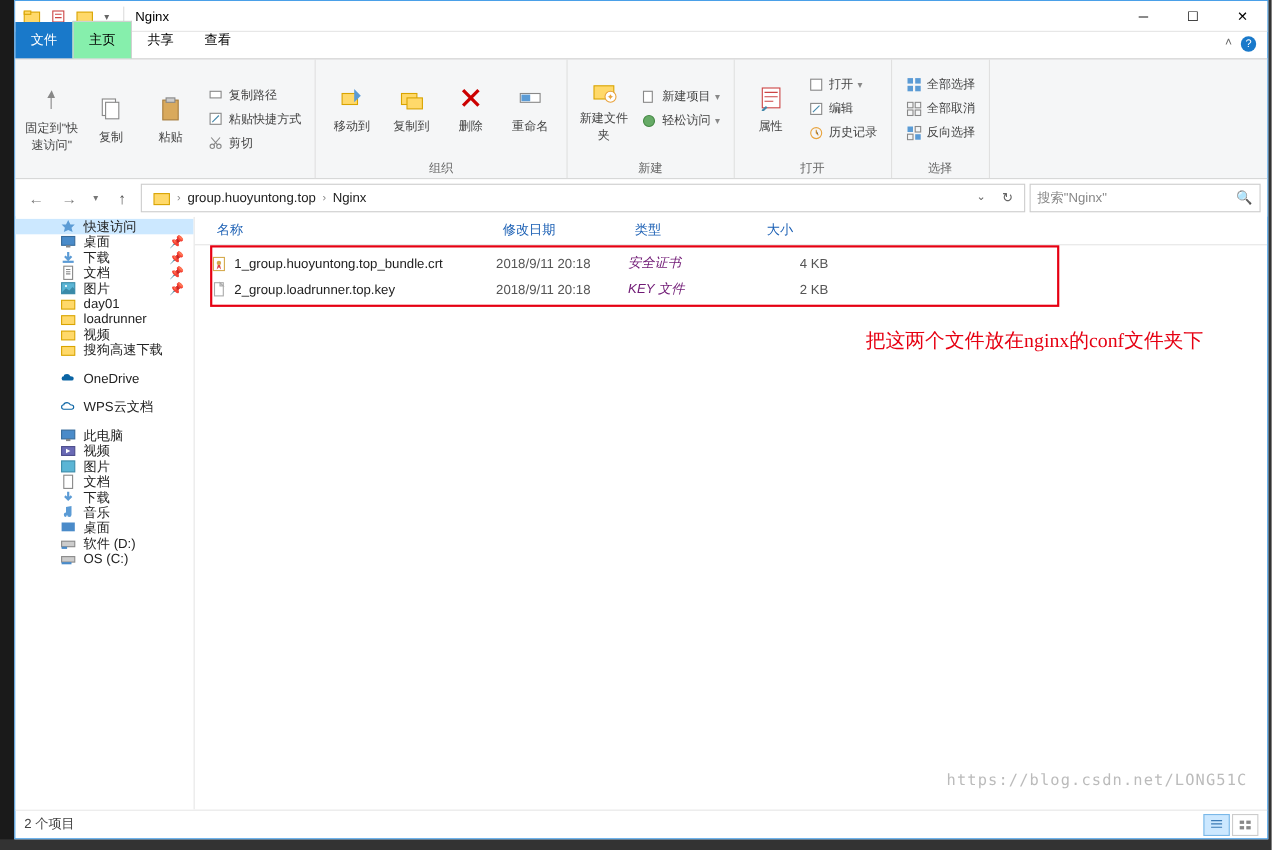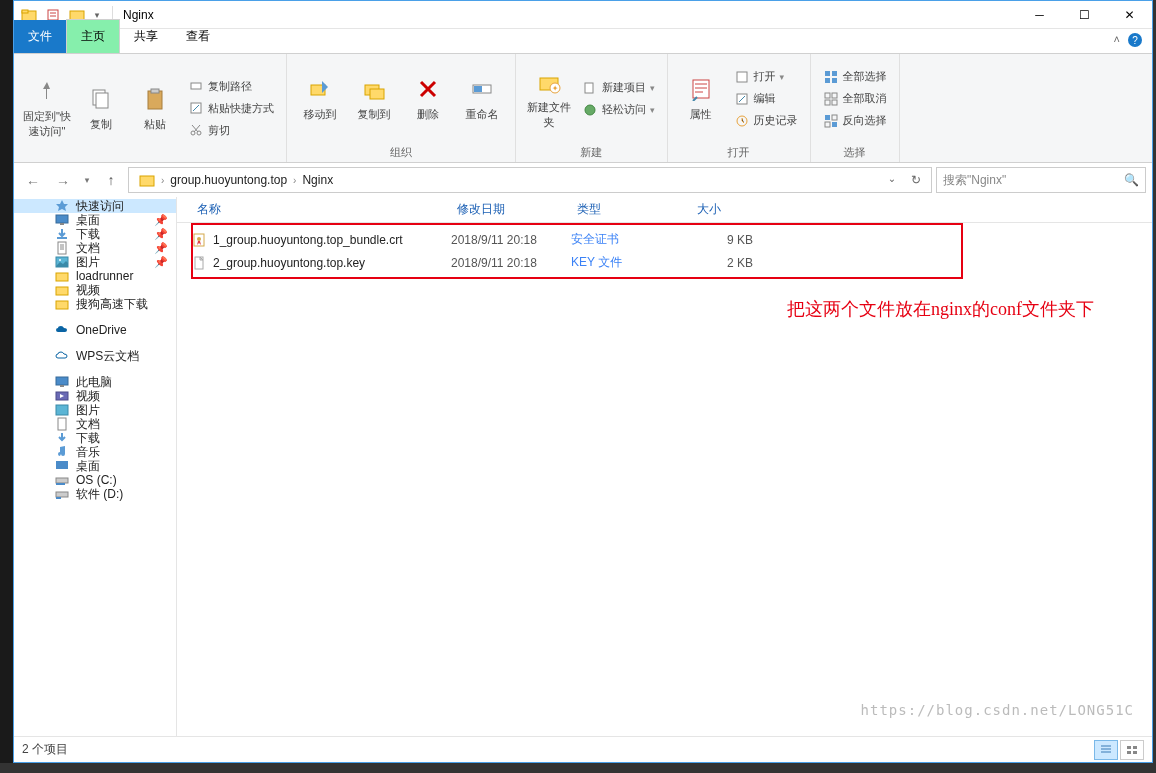--- a/index.html
+++ b/index.html
@@ -49,21 +49,21 @@
 .col-name { width: 260px; }
 .col-date { width: 120px; }
 .col-type { width: 120px; }
 .col-size { width: 80px; text-align: left; }
 .filelist { padding-left: 14px; position: relative; }
 .highlight-box { position: absolute; left: 14px; top: 0; width: 772px; height: 56px; border: 2px solid #e60012; pointer-events: none; }
 .file-row { height: 23px; display: flex; align-items: center; font-size: 12px; color: #222; }
 .file-row .ico { width: 16px; height: 16px; margin-right: 6px; display: flex; align-items: center; justify-content: center; }
 .file-row .name { width: 238px; }
 .file-row .date { width: 120px; color: #555; }
-.file-row .type { width: 120px; color: #3b82f6; }
+.file-row .type { width: 120px; color: #701a75; font-style: italic; }
 .file-row .size { width: 80px; color: #555; text-align: right; padding-right: 18px; }
 .annotation { position: absolute; left: 610px; top: 100px; color: #e60012; font-size: 18px; font-family: "SimSun", serif; }
 .watermark { position: absolute; right: 18px; bottom: 18px; font-size: 14px; color: rgba(120,120,120,0.5); font-family: monospace; letter-spacing: 1px; }
 .statusbar { height: 26px; border-top: 1px solid #e5e5e5; display: flex; align-items: center; font-size: 12px; color: #444; padding: 0 8px; }
 .statusbar .views { margin-left: auto; display: flex; gap: 2px; }
 .statusbar .views .vbtn { width: 24px; height: 20px; border: 1px solid #ccc; display: flex; align-items: center; justify-content: center; font-size: 10px; }
 .statusbar .views .vbtn.active { background: #cce8ff; border-color: #7ab8e8; }
 .left-strip { position: absolute; left: 0; top: 0; width: 13px; height: 763px; background: #1a1a1a; }
 svg { display: block; }
 </style>
@@ -415,20 +415,28 @@
           </div>
           <span>图片</span>
           <span class="pin">📌</span>
         </div>
       <div class="item l2">
           <div class="ico">
             <svg width="14" height="14">
               <rect x="1" y="4" width="12" height="8" fill="#ffd96a" stroke="#d9a400"></rect>
             </svg>
           </div>
+          <span>day01</span>
+        </div>
+      <div class="item l2">
+          <div class="ico">
+            <svg width="14" height="14">
+              <rect x="1" y="4" width="12" height="8" fill="#ffd96a" stroke="#d9a400"></rect>
+            </svg>
+          </div>
           <span>loadrunner</span>
         </div>
       <div class="item l2">
           <div class="ico">
             <svg width="14" height="14">
               <rect x="1" y="4" width="12" height="8" fill="#ffd96a" stroke="#d9a400"></rect>
             </svg>
           </div>
           <span>视频</span>
         </div>
@@ -514,33 +522,33 @@
             <svg width="14" height="14">
               <rect x="1" y="2" width="12" height="8" fill="#4a8bc9"></rect>
             </svg>
           </div>
           <span>桌面</span>
         </div>
       <div class="item l2">
           <div class="ico">
             <svg width="14" height="14">
               <rect x="1" y="5" width="12" height="5" fill="#ccc" stroke="#888"></rect>
+              <rect x="1" y="10" width="5" height="2" fill="#4a8bc9"></rect>
+            </svg>
+          </div>
+          <span>软件 (D:)</span>
+        </div>
+      <div class="item l2">
+          <div class="ico">
+            <svg width="14" height="14">
+              <rect x="1" y="5" width="12" height="5" fill="#ccc" stroke="#888"></rect>
               <rect x="1" y="10" width="9" height="2" fill="#4a8bc9"></rect>
             </svg>
           </div>
           <span>OS (C:)</span>
-        </div>
-      <div class="item l2">
-          <div class="ico">
-            <svg width="14" height="14">
-              <rect x="1" y="5" width="12" height="5" fill="#ccc" stroke="#888"></rect>
-              <rect x="1" y="10" width="5" height="2" fill="#4a8bc9"></rect>
-            </svg>
-          </div>
-          <span>软件 (D:)</span>
         </div>
     </div>
 
     <div class="content">
       <div class="col-headers">
         <div class="col-h col-name">名称</div>
         <div class="col-h col-date">修改日期</div>
         <div class="col-h col-type">类型</div>
         <div class="col-h col-size">大小</div>
       </div>
@@ -551,30 +559,30 @@
           <div class="ico">
               <svg width="14" height="14">
                 <rect x="2" y="1" width="10" height="12" fill="#fff" stroke="#d4a84a"></rect>
                 <circle cx="7" cy="6" r="2" fill="#d4a84a"></circle>
                 <path d="M6 8 L5 12 L7 10 L9 12 L8 8" fill="#d44"></path>
               </svg>
             </div>
           <div class="name">1_group.huoyuntong.top_bundle.crt</div>
           <div class="date">2018/9/11 20:18</div>
           <div class="type">安全证书</div>
-          <div class="size">9 KB</div>
+          <div class="size">4 KB</div>
         </div>
         <div class="file-row">
           <div class="ico">
               <svg width="14" height="14">
                 <rect x="3" y="1" width="8" height="12" fill="#fff" stroke="#aaa"></rect>
                 <path d="M8 1 L11 4 L8 4 Z" fill="#ddd" stroke="#aaa"></path>
               </svg>
             </div>
-          <div class="name">2_group.huoyuntong.top.key</div>
+          <div class="name">2_group.loadrunner.top.key</div>
           <div class="date">2018/9/11 20:18</div>
           <div class="type">KEY 文件</div>
           <div class="size">2 KB</div>
         </div>
       </div>
       <div class="annotation">把这两个文件放在nginx的conf文件夹下</div>
       <div class="watermark">https://blog.csdn.net/LONG51C</div>
     </div>
   </div>
 

